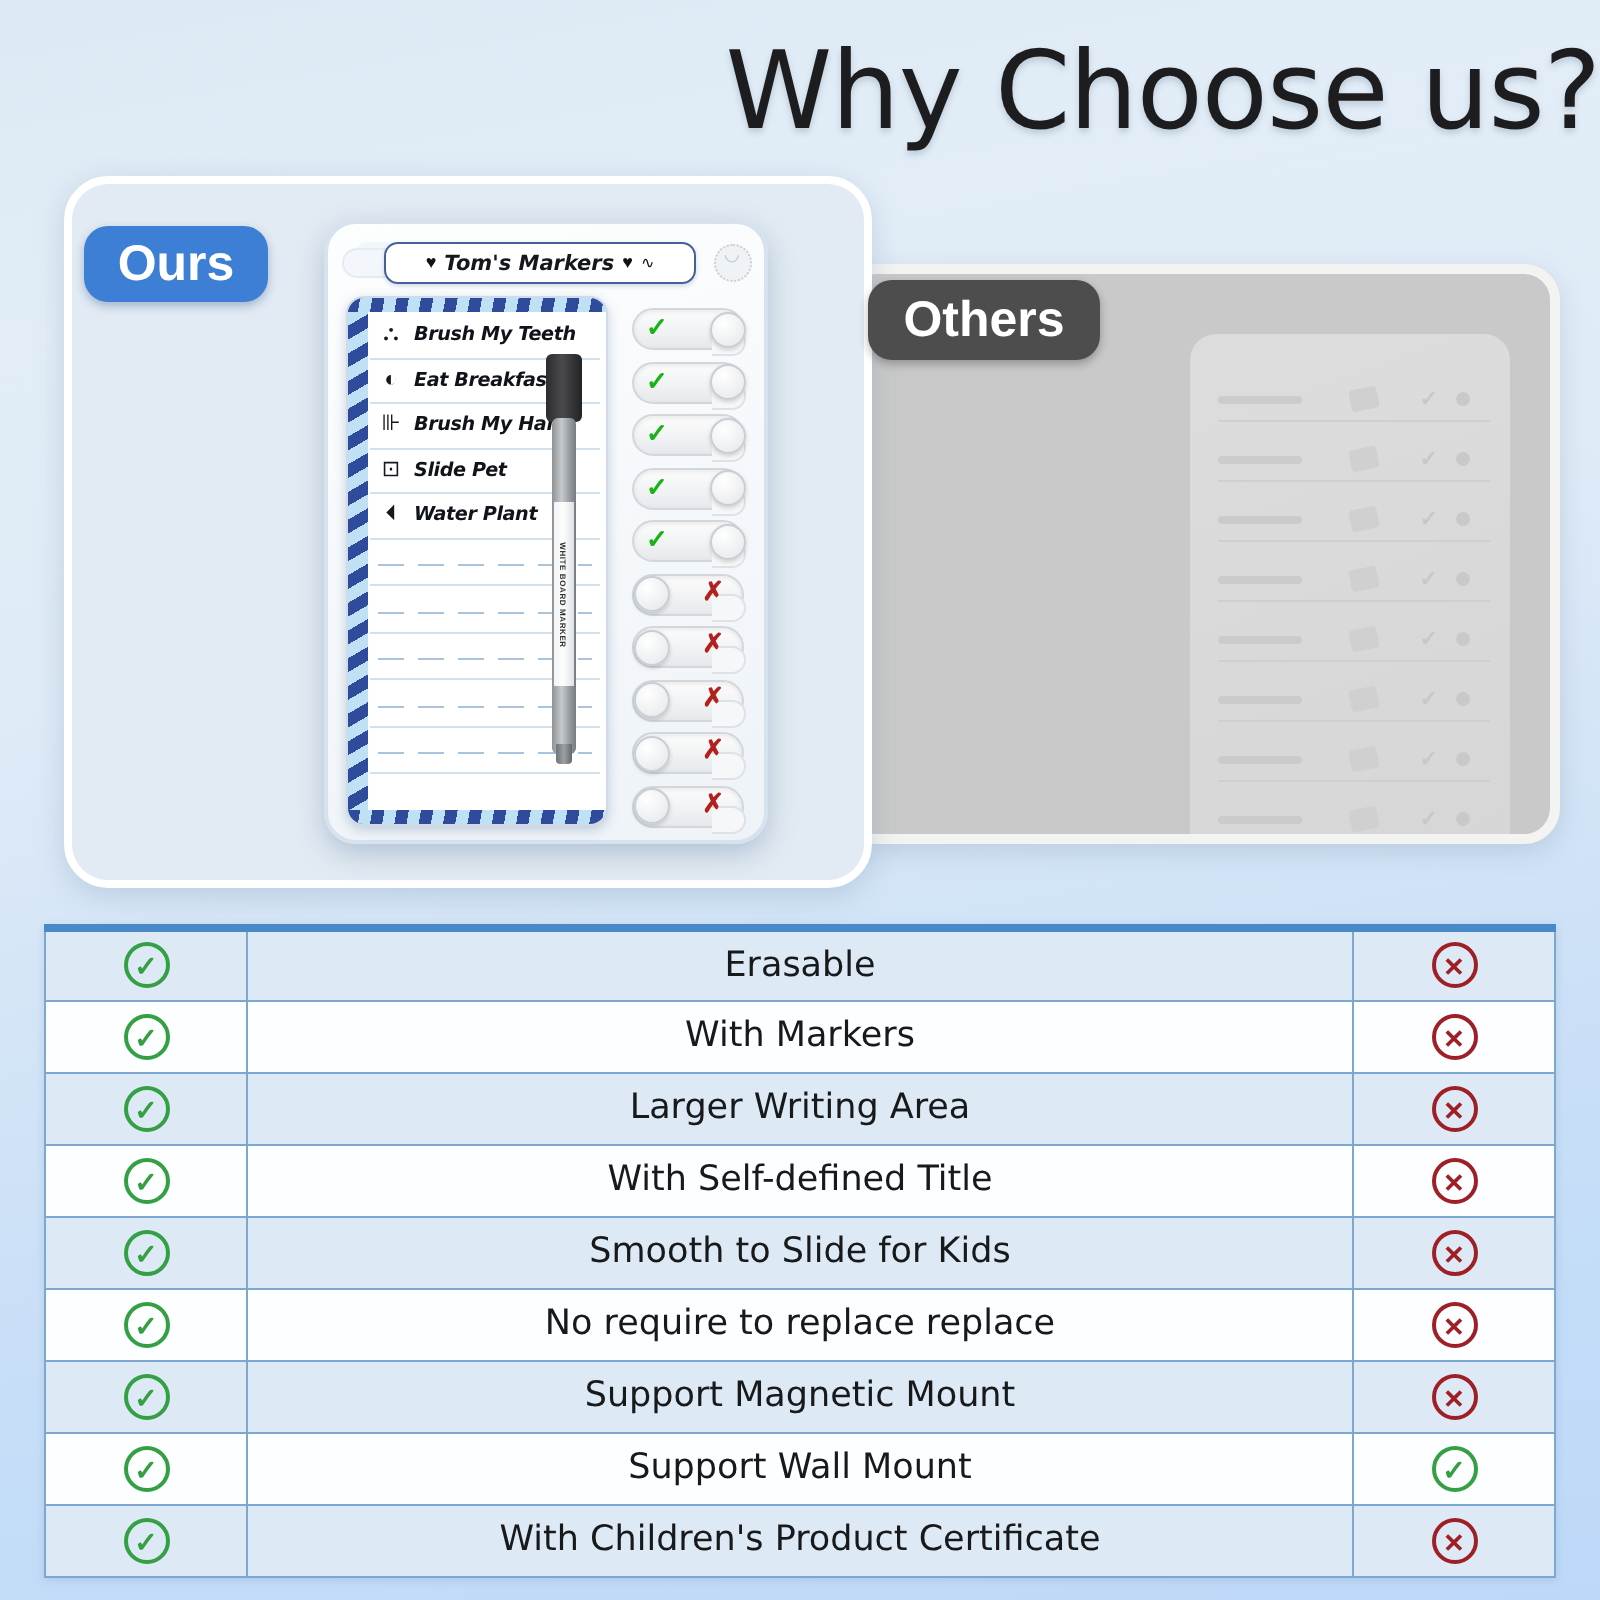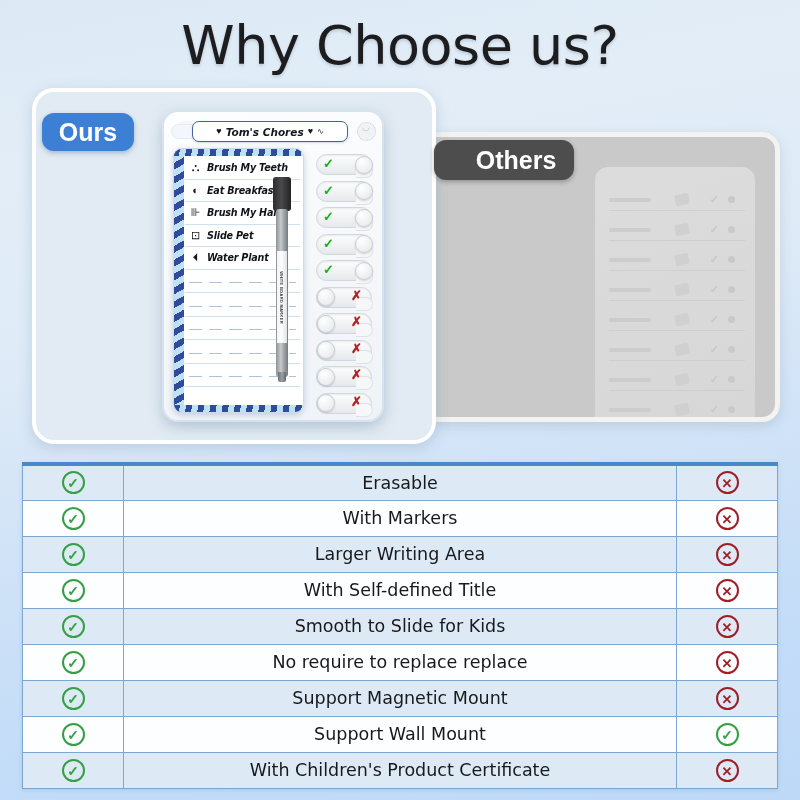--- a/index.html
+++ b/index.html
@@ -5,21 +5,21 @@
   html,body{margin:0;padding:0;}
   body{
     width:800px;height:800px;overflow:hidden;
     font-family:"Liberation Sans", sans-serif;
     background:linear-gradient(170deg,#dce9f4 0%,#e2edf7 18%,#dfebf7 38%,#cfe2f7 62%,#c3dcf8 82%,#bed9f8 100%);
     position:relative;
   }
 
   
   .page-title{
-    position:absolute;top:14px;left:0;width:800px;text-align:center;
+    position:absolute;top:14px;left:0;width:800px;text-align:right;
     font-size:54px;font-weight:400;color:#1d1d1f;letter-spacing:-0.5px;
     font-family:"DejaVu Sans", sans-serif;
     text-shadow:0 2px 3px rgba(120,140,160,.35);
   }
 
   
   .ours-panel{
     position:absolute;left:32px;top:88px;width:404px;height:356px;
     background:#e2ebf3;border:4px solid #ffffff;border-radius:22px;
     box-shadow:0 4px 14px rgba(110,140,170,.28);
@@ -35,21 +35,21 @@
   .badge{
     position:absolute;display:flex;align-items:center;justify-content:center;
     font-weight:bold;color:#fff;border-radius:12px;z-index:6;
   }
   .badge-ours{
     left:42px;top:113px;width:92px;height:38px;background:#3d7fd4;
     font-size:25px;box-shadow:0 2px 5px rgba(40,80,140,.35);
   }
   .badge-others{
     left:434px;top:140px;width:116px;height:40px;background:#4d4d4d;
-    font-size:25px;box-shadow:0 2px 5px rgba(0,0,0,.28);padding-left:24px;
+    font-size:25px;box-shadow:0 2px 5px rgba(0,0,0,.28);
   }
 
   
   .board{
     position:absolute;left:162px;top:110px;width:222px;height:312px;
     background:linear-gradient(160deg,#fdfefe,#eef3f8);
     border:2px solid #d6e2ee;border-radius:16px;
     box-shadow:0 5px 14px rgba(90,120,155,.35);
     z-index:5;box-sizing:border-box;
   }
@@ -278,21 +278,21 @@
 
 <div class="badge badge-ours">Ours</div>
 <div class="badge badge-others">Others</div>
 
 <div class="board">
   <div class="cloud"></div>
   <div class="sun"></div>
 
   <div class="title-plate">
     <span class="heart">♥</span>
-    <span class="ttxt">Tom's Chores</span>
+    <span class="ttxt">Tom's Markers</span>
     <span class="heart">♥</span>
     <span class="wave">∿</span>
   </div>
 
   <div class="list-card">
     <div class="stripe-l"></div>
     <div class="stripe-t"></div>
     <div class="stripe-b"></div>
     <div class="rows" id="chore-rows">
         <div class="chore-row">

